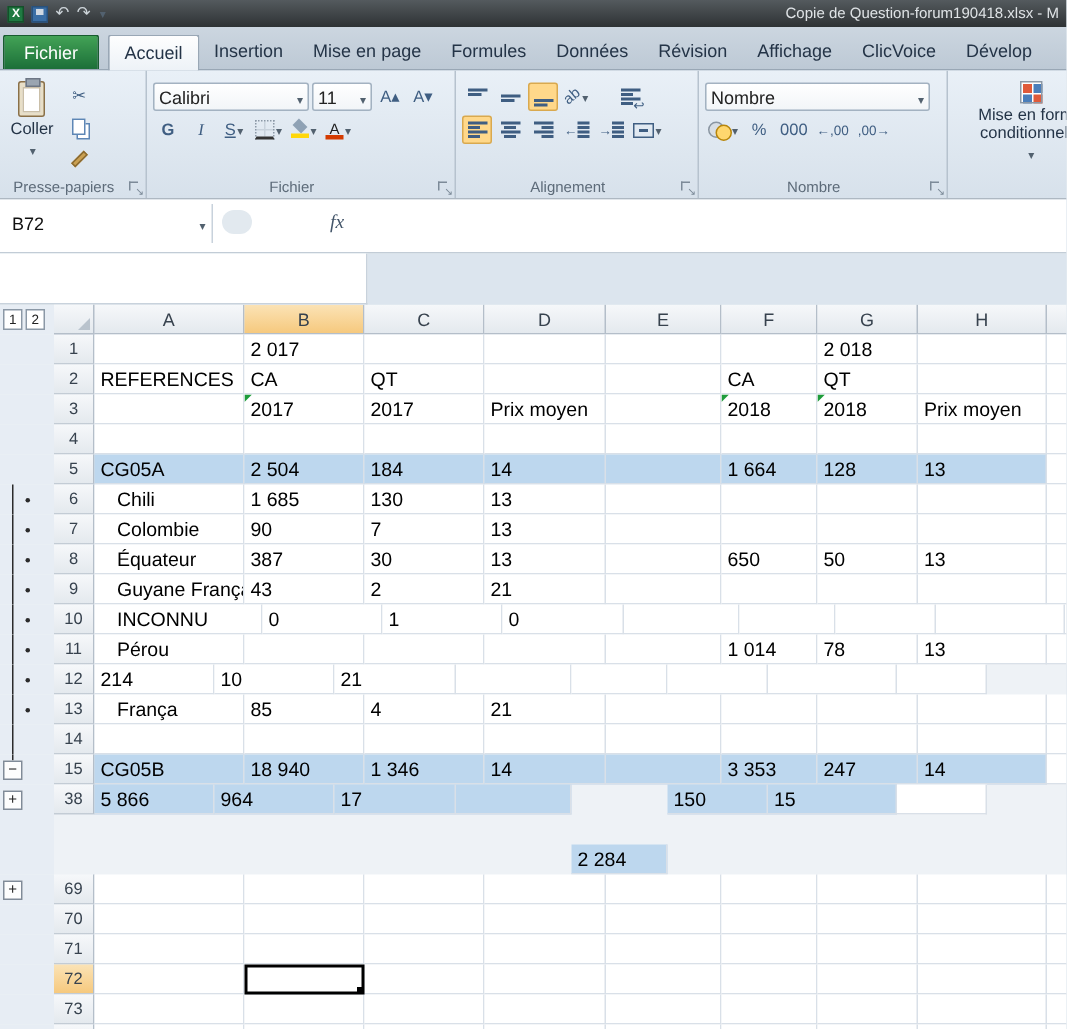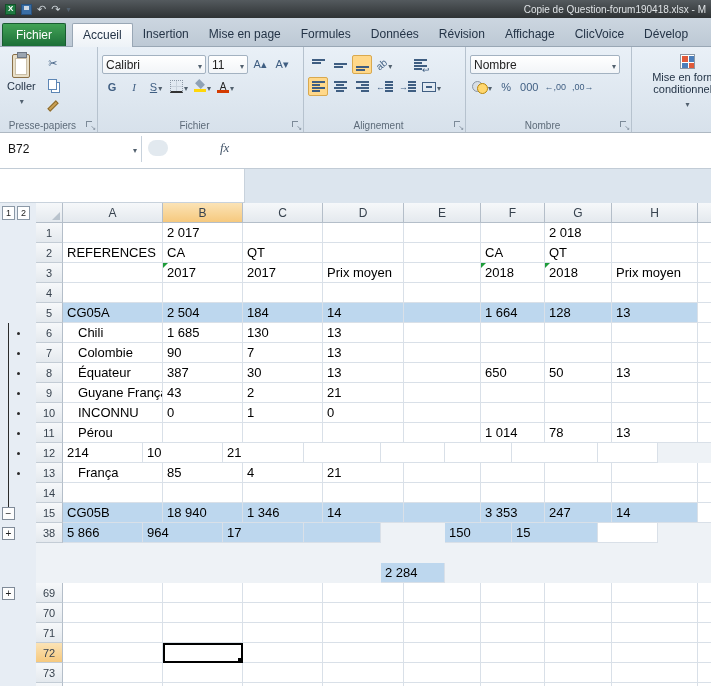--- a/index.html
+++ b/index.html
@@ -426,21 +426,21 @@
       <div class="g-cell" style="width: 81px;">21</div>
       <div class="g-cell" style="width: 77px;"></div>
       <div class="g-cell" style="width: 64px;"></div>
       <div class="g-cell" style="width: 67px;"></div>
       <div class="g-cell" style="width: 86px;"></div>
       <div class="g-cell" style="width: 60px;"></div>
     </div>
     <div class="g-row">
       <div class="g-gut oline odot"></div>
       <div class="g-rowh">10</div>
-      <div class="g-cell ind" style="width: 100px;">INCONNU</div>
+      <div class="g-cell ind" style="width: 112px;">INCONNU</div>
       <div class="g-cell" style="width: 80px;">0</div>
       <div class="g-cell" style="width: 80px;">1</div>
       <div class="g-cell" style="width: 81px;">0</div>
       <div class="g-cell" style="width: 77px;"></div>
       <div class="g-cell" style="width: 64px;"></div>
       <div class="g-cell" style="width: 67px;"></div>
       <div class="g-cell" style="width: 86px;"></div>
       <div class="g-cell" style="width: 60px;"></div>
     </div>
     <div class="g-row">

